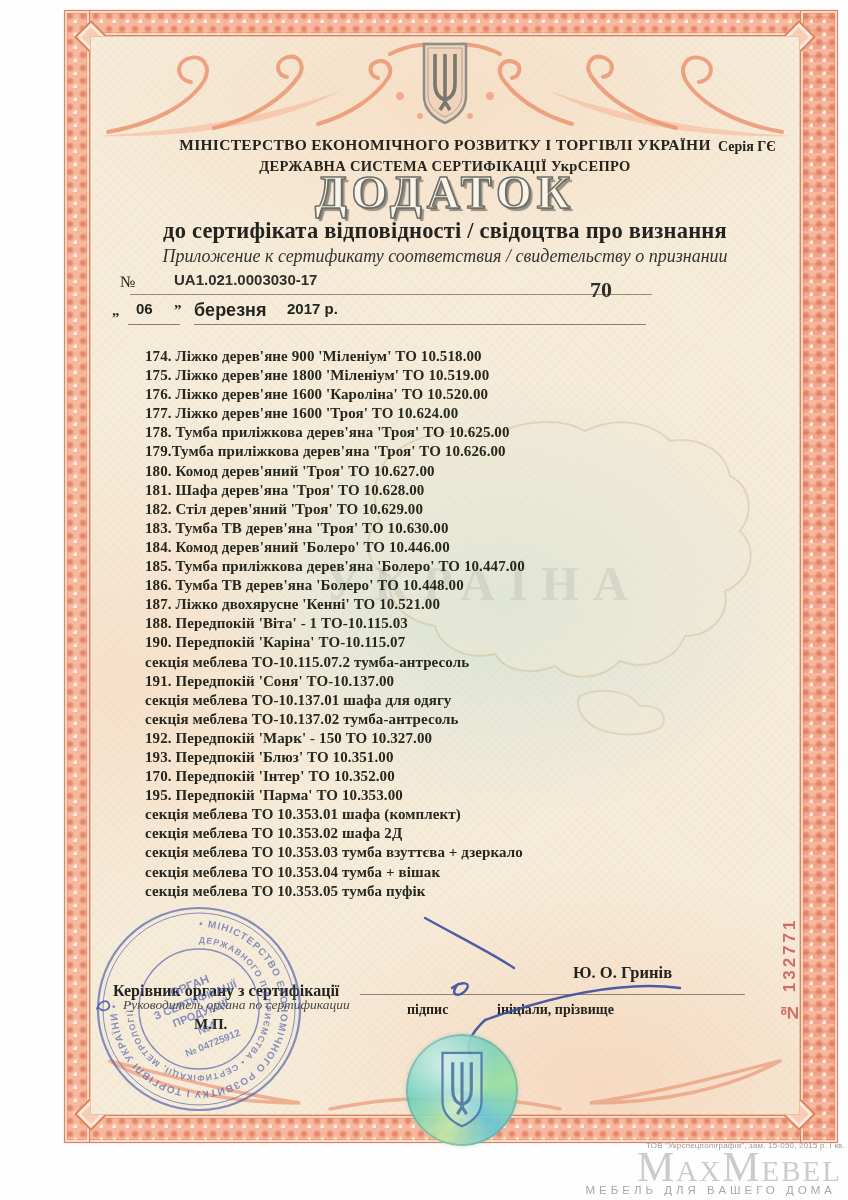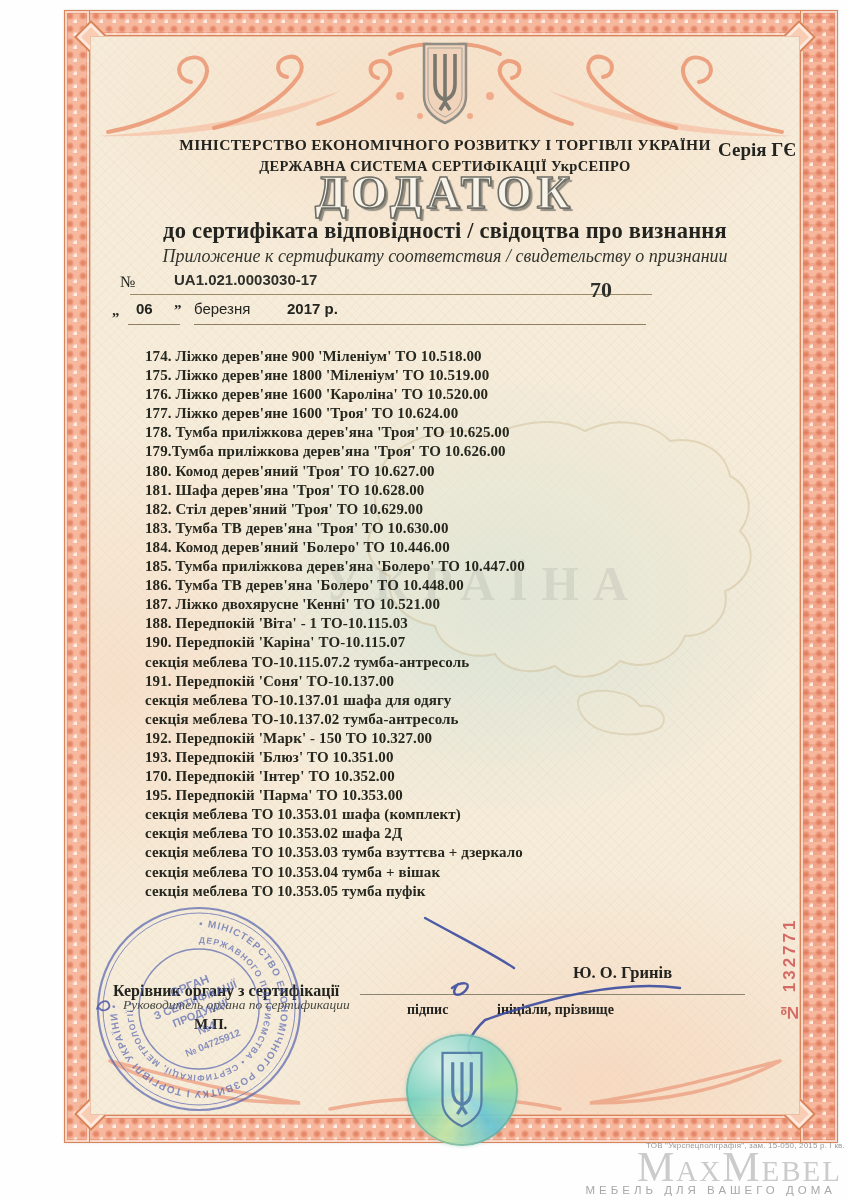--- a/index.html
+++ b/index.html
@@ -50,37 +50,37 @@
       repeating-linear-gradient(45deg, rgba(201,156,104,.055) 0 1px, rgba(255,255,255,0) 1px 6px),
       repeating-linear-gradient(-45deg, rgba(201,156,104,.055) 0 1px, rgba(255,255,255,0) 1px 6px);
     box-shadow:inset 0 0 0 1px rgba(214,120,80,.35);
     overflow:visible;
   }
   .abs{position:absolute;}
   .ctr{left:0;right:0;text-align:center;}
   .ink{color:#23241f;}
   .header-min{top:100px;font-size:15.5px;font-weight:bold;letter-spacing:.3px;}
   .header-sys{top:122px;font-size:14.5px;font-weight:bold;letter-spacing:.3px;}
-  .series{left:628px;top:103px;font-size:19px;font-weight:bold;}
+  .series{left:628px;top:103px;font-size:14px;font-weight:bold;}
   .doc-title{
     top:130px;font-size:46px;font-weight:bold;letter-spacing:5px;
     color:#f8f4ea;-webkit-text-stroke:1.6px #6e6e66;
     text-shadow:3px 3px 1px rgba(92,92,86,.65), 1px 1px 0 #8a8a82;
   }
   .sub-ua{top:182px;font-size:22.5px;font-weight:bold;letter-spacing:.2px;}
   .sub-ru{top:210px;font-size:18px;font-style:italic;color:#33342e;}
   .num-label{left:30px;top:237px;font-size:16px;}
   .num-value{left:84px;top:235px;font-family:"Liberation Sans",sans-serif;font-size:15px;font-weight:bold;color:#2e2f2a;}
   .rule{border-bottom:1.5px solid #9b8a68;height:0;}
   .rule-num{left:40px;top:258px;width:522px;}
   .sheet-no{left:500px;top:241px;font-size:22px;font-weight:bold;color:#2e2f2a;}
   .date-q1{left:22px;top:266px;font-size:15px;font-weight:bold;}
   .date-day{left:46px;top:264px;font-family:"Liberation Sans",sans-serif;font-size:15px;font-weight:bold;}
   .date-q2{left:84px;top:266px;font-size:15px;font-weight:bold;}
-  .date-month{left:104px;top:264px;font-family:"Liberation Sans",sans-serif;font-size:15px;font-weight:normal;}
+  .date-month{left:104px;top:264px;font-family:"Liberation Sans",sans-serif;font-size:18px;font-weight:bold;}
   .date-year{left:197px;top:264px;font-family:"Liberation Sans",sans-serif;font-size:15px;font-weight:bold;}
   .rule-day{left:38px;top:288px;width:52px;border-bottom-color:#8f7f60;}
   .rule-date{left:104px;top:288px;width:452px;border-bottom-color:#8f7f60;}
   .items{left:55px;top:311px;width:600px;}
   .item{font-size:15px;font-weight:bold;line-height:19.1px;color:#26271f;letter-spacing:.1px;white-space:nowrap;}
   .wm-country{
     left:235px;top:520px;font-size:48px;font-weight:bold;letter-spacing:14px;
     color:rgba(125,130,124,.16);
   }
   .role-ua{left:23px;top:938px;font-size:16px;font-weight:bold;margin-top:8px;}

